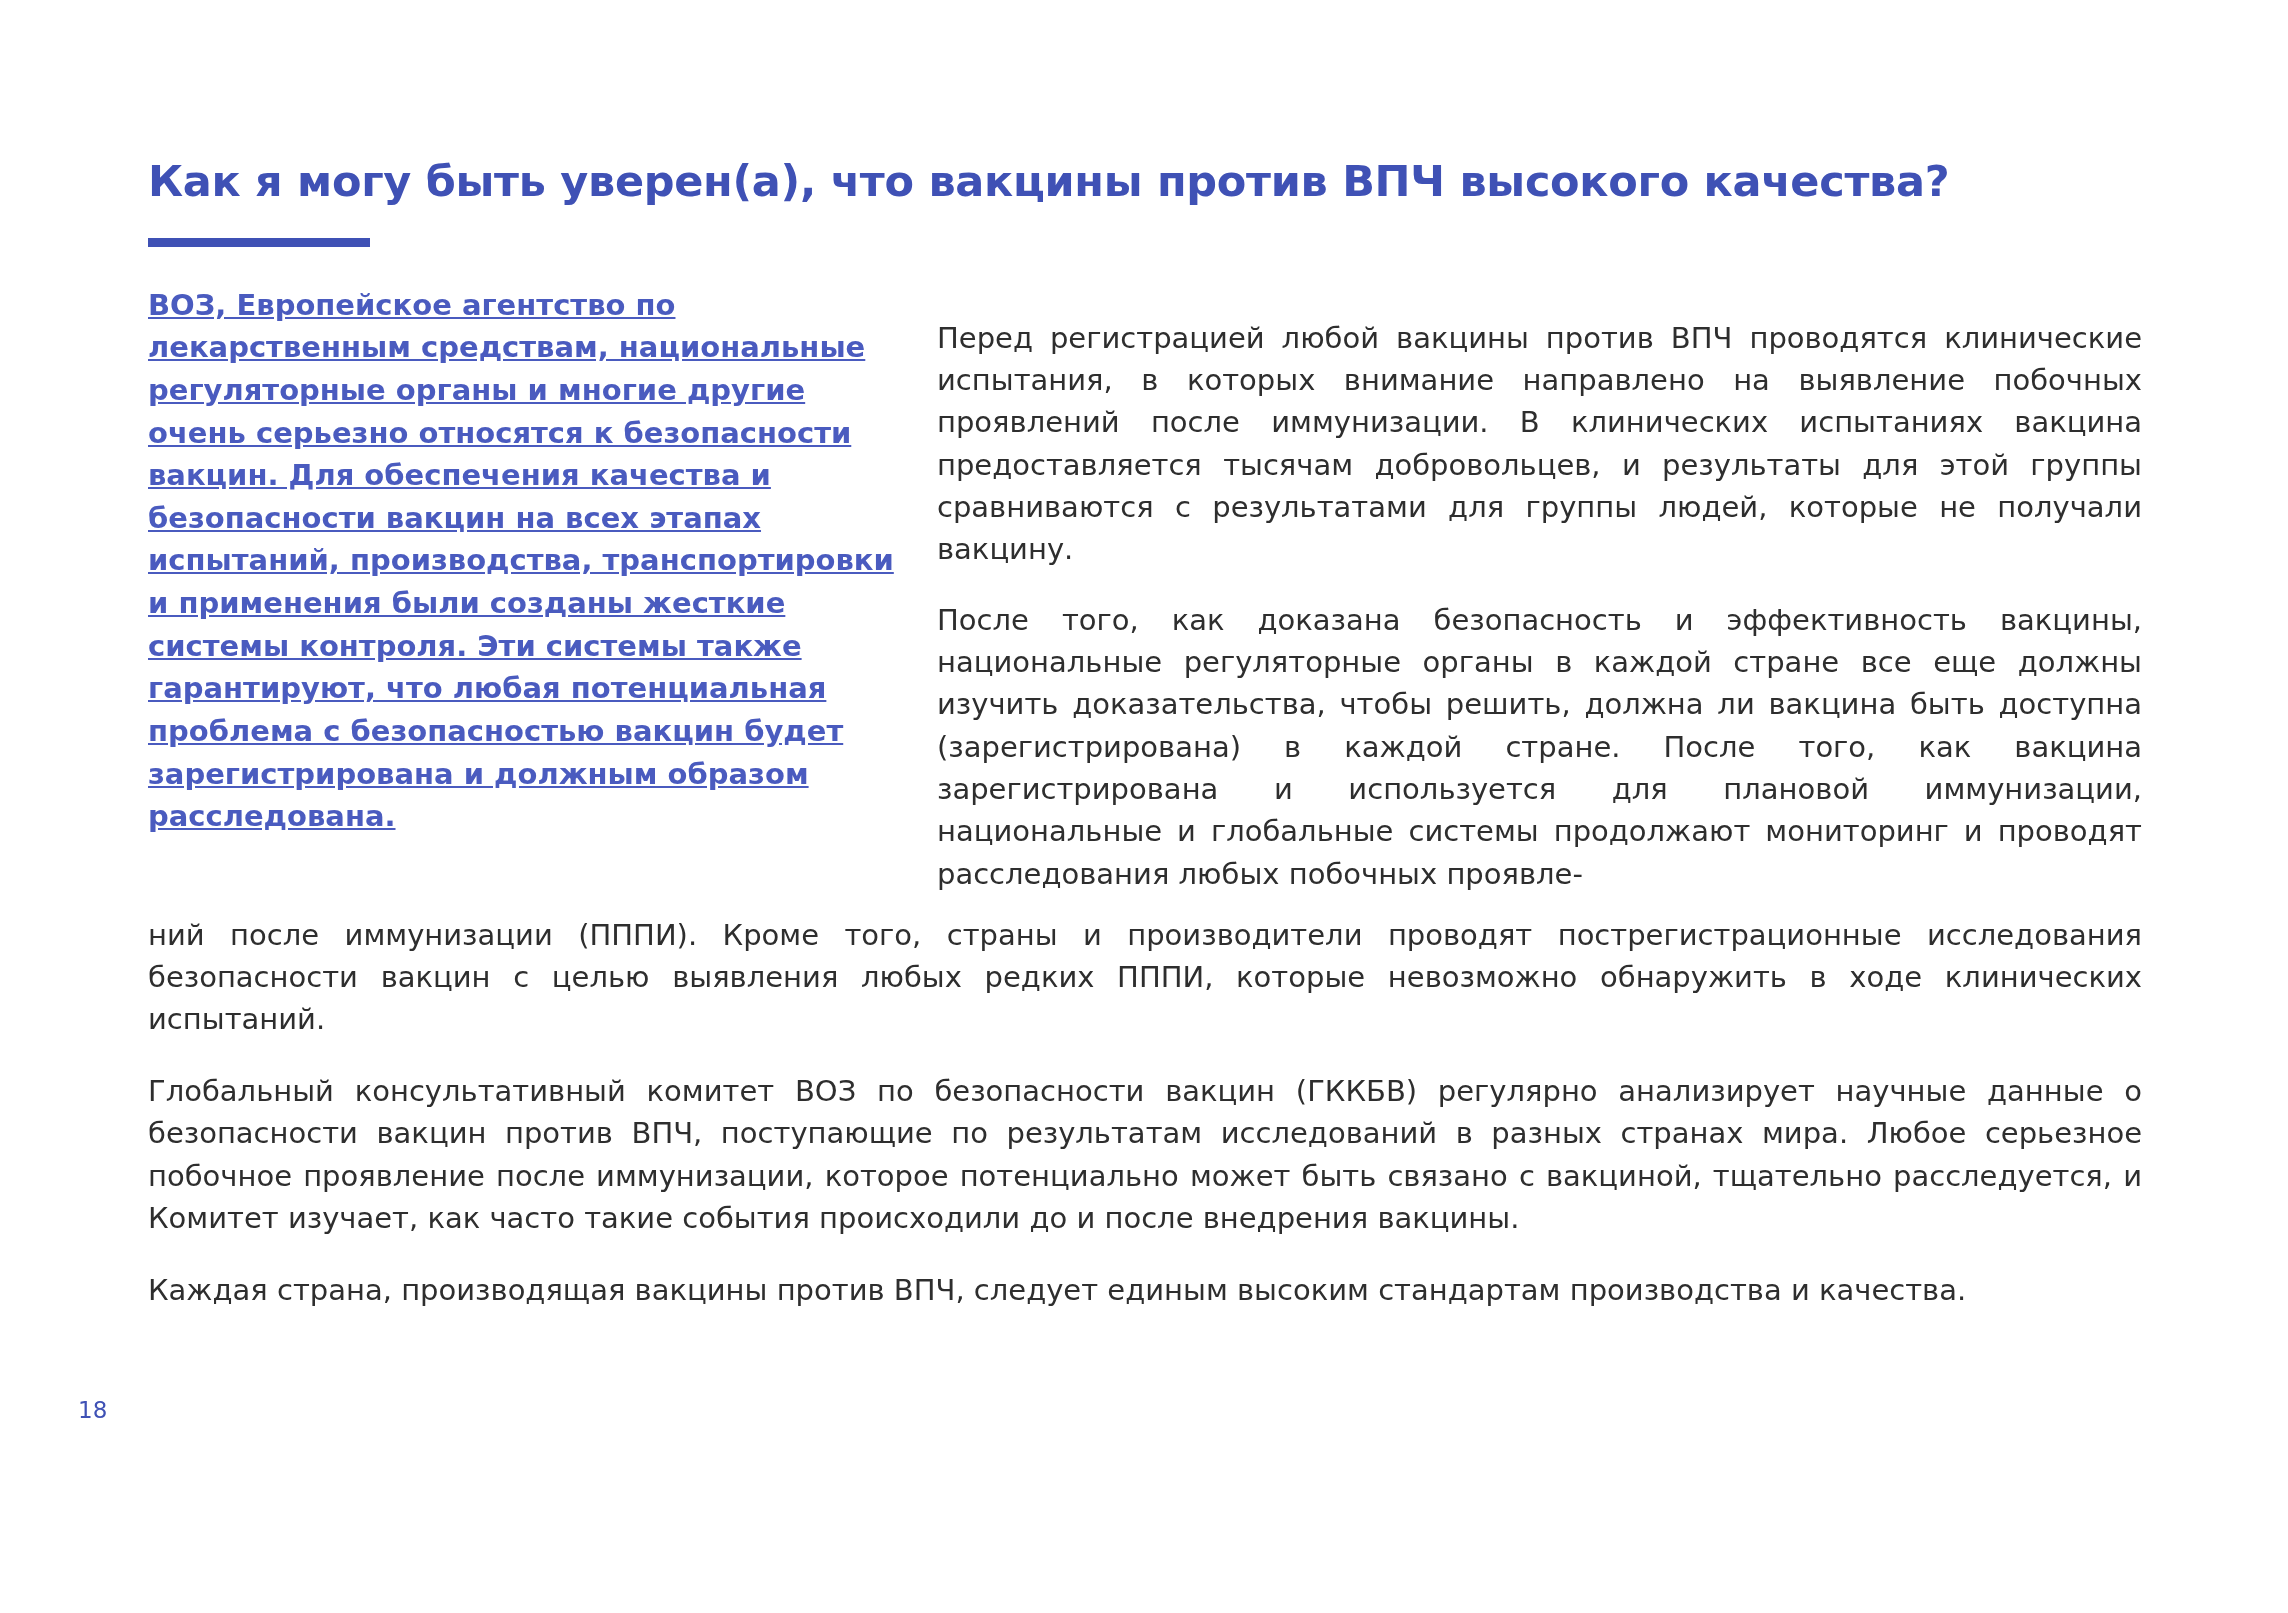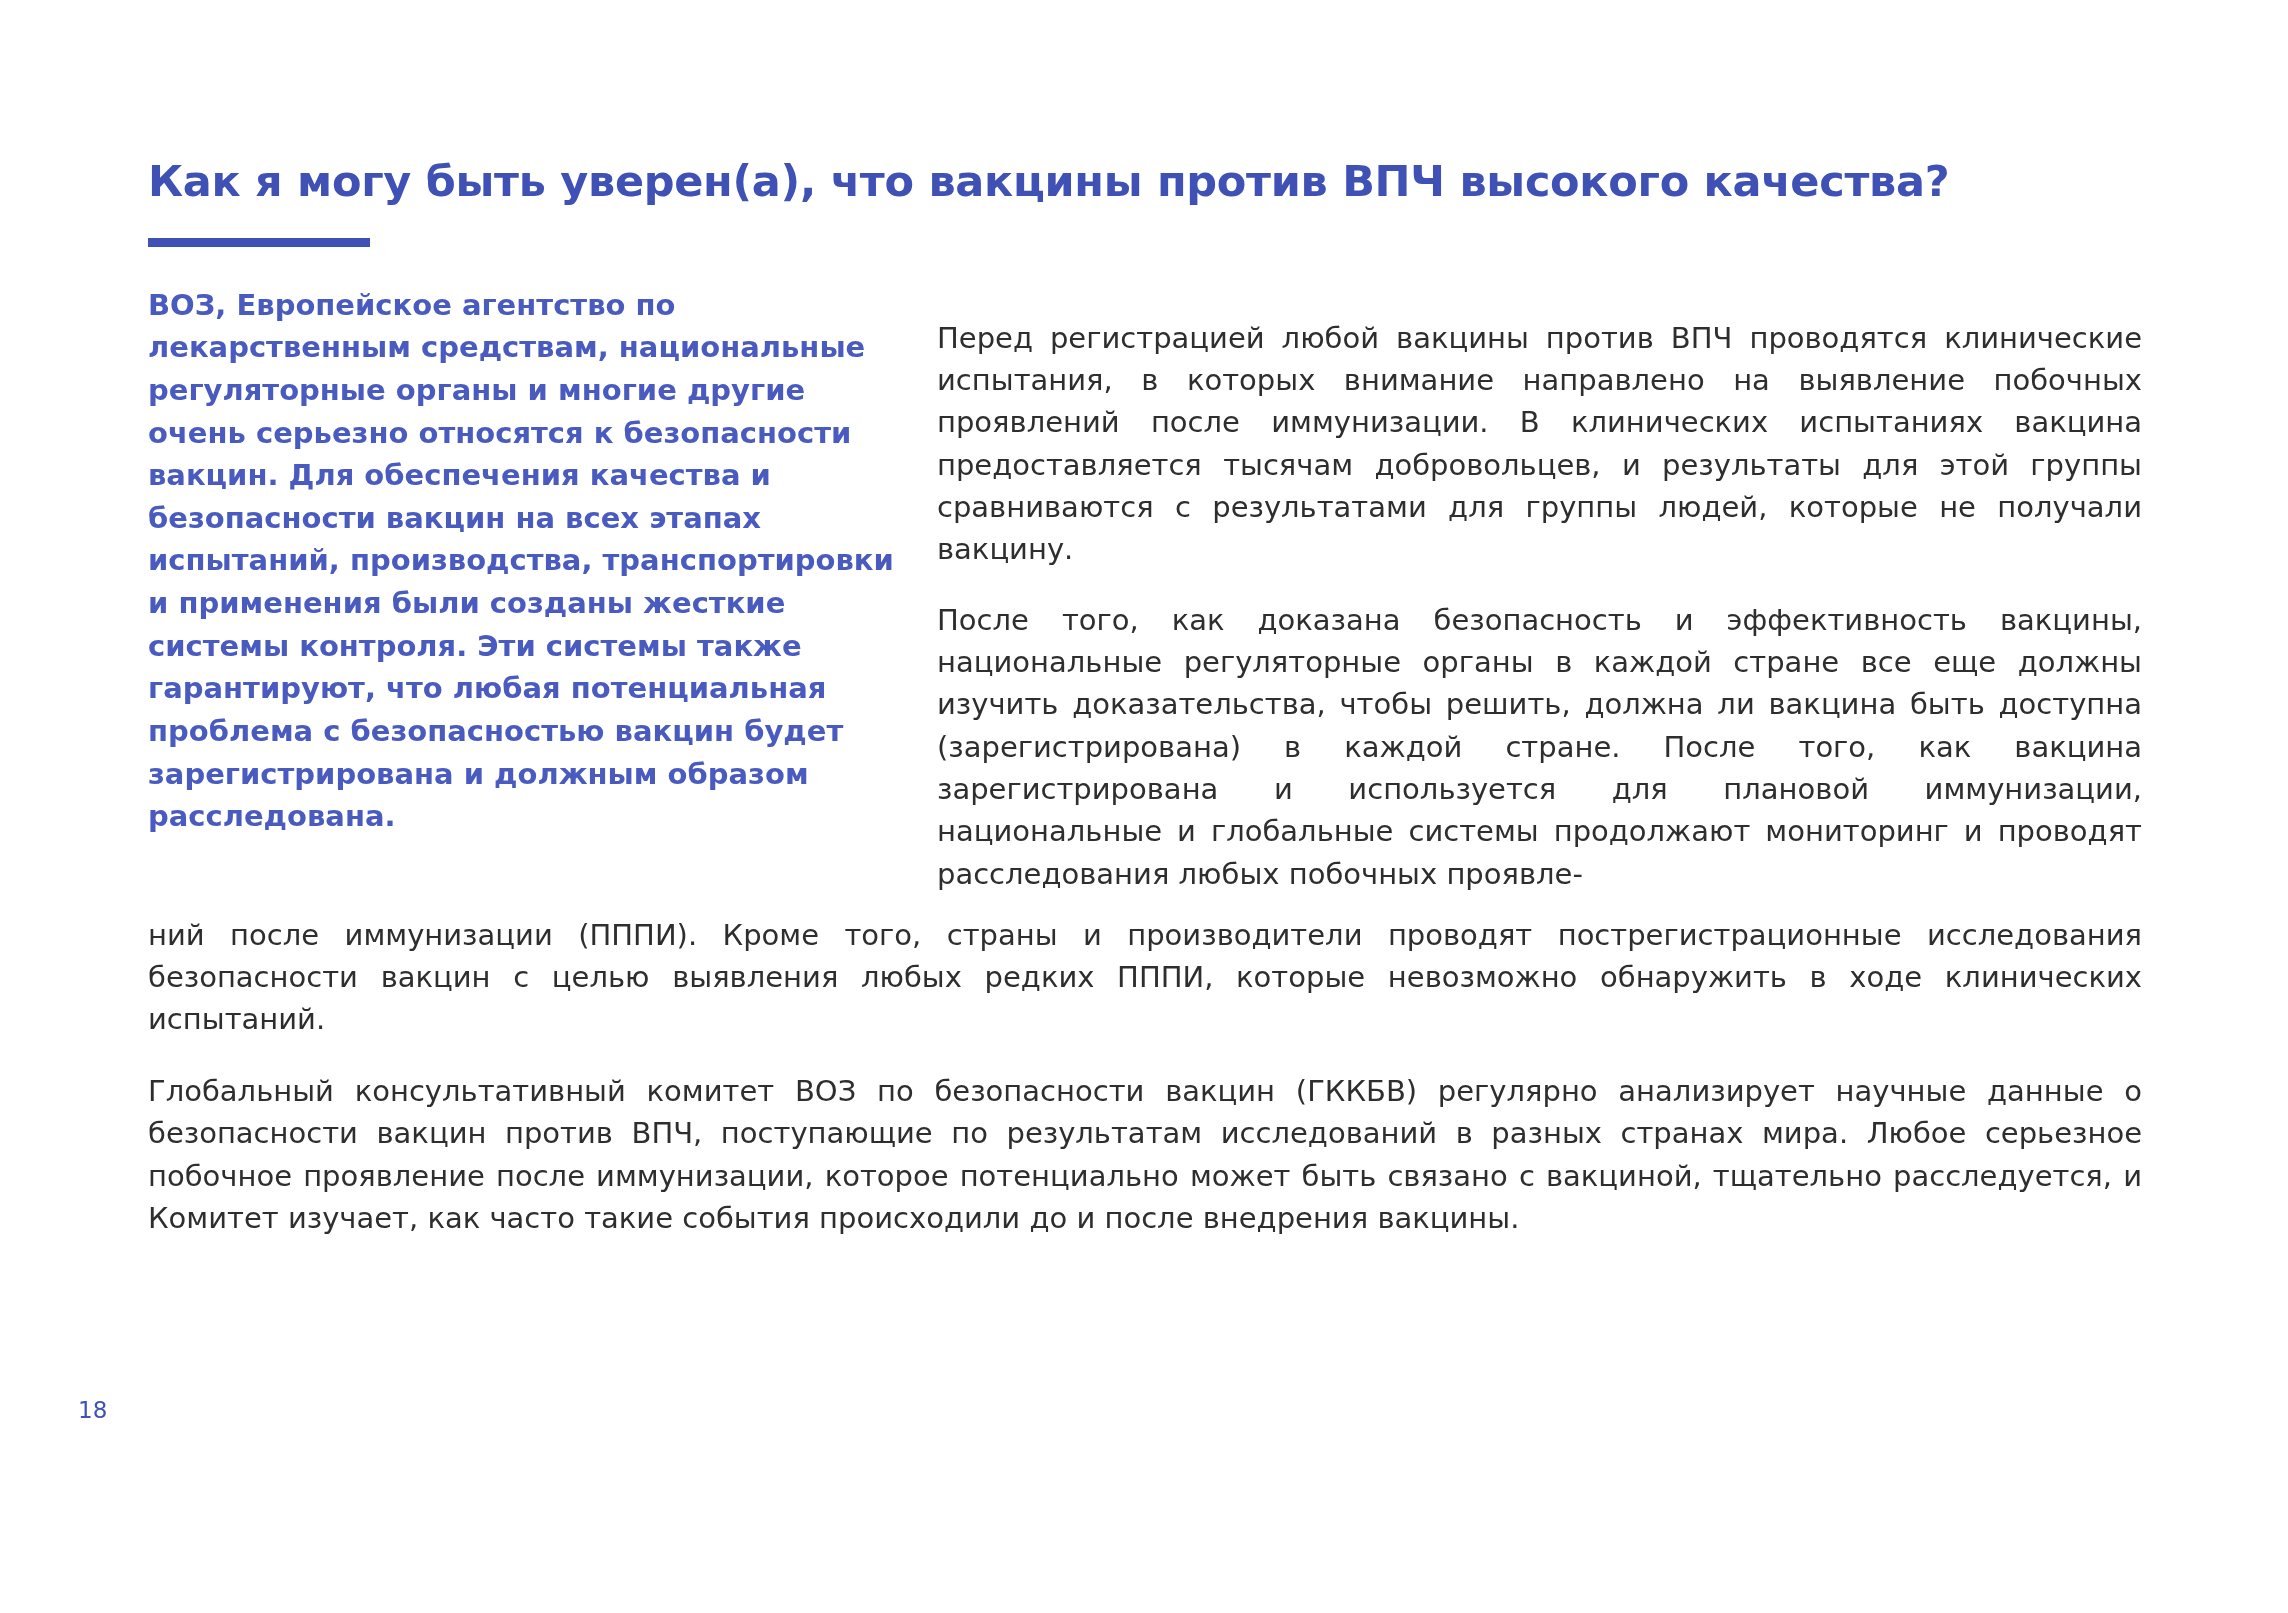--- a/index.html
+++ b/index.html
@@ -63,20 +63,21 @@
     flex: 1;
     margin-top: 33px;
   }
 
   .lead {
     color: #4a5bbf;
     font-weight: bold;
     font-size: 29px;
     line-height: 1.47;
     margin: 0;
+    text-decoration: underline;
   }
 
   .body-par {
     font-size: 29px;
     line-height: 1.46;
     color: #2e2e2e;
     margin: 0 0 28px 0;
     text-align: justify;
     text-justify: inter-word;
   }
@@ -122,20 +123,21 @@
       <div class="col-right">
         <p class="body-par">Перед регистрацией любой вакцины против ВПЧ проводятся клинические испытания, в которых внимание направлено на выявление побочных проявлений после иммунизации. В клинических испытаниях вакцина предоставляется тысячам добровольцев, и результаты для этой группы сравниваются с результатами для группы людей, которые не получали вакцину.</p>
         <p class="body-par nomargin">После того, как доказана безопасность и эффективность вакцины, национальные регуляторные органы в каждой стране все еще должны изучить доказательства, чтобы решить, должна ли вакцина быть доступна (зарегистрирована) в каждой стране. После того, как вакцина зарегистрирована и используется для плановой иммунизации, национальные и глобальные системы продолжают мониторинг и проводят расследования любых побочных проявле-</p>
       </div>
 
     </div>
 
     <div class="full-width">
       <p class="body-par">ний после иммунизации (ПППИ). Кроме того, страны и производители проводят пострегистрационные исследования безопасности вакцин с целью выявления любых редких ПППИ, которые невозможно обнаружить в ходе клинических испытаний.</p>
       <p class="body-par">Глобальный консультативный комитет ВОЗ по безопасности вакцин (ГККБВ) регулярно анализирует научные данные о безопасности вакцин против ВПЧ, поступающие по результатам исследований в разных странах мира. Любое серьезное побочное проявление после иммунизации, которое потенциально может быть связано с вакциной, тщательно расследуется, и Комитет изучает, как часто такие события происходили до и после внедрения вакцины.</p>
+      <p class="body-par">Каждая страна, производящая вакцины против ВПЧ, следует единым высоким стандартам производства и качества.</p>
     </div>
 
   </div>
 
   <div class="pagenum">18</div>
 
 </div>
 
 
 </body></html>

